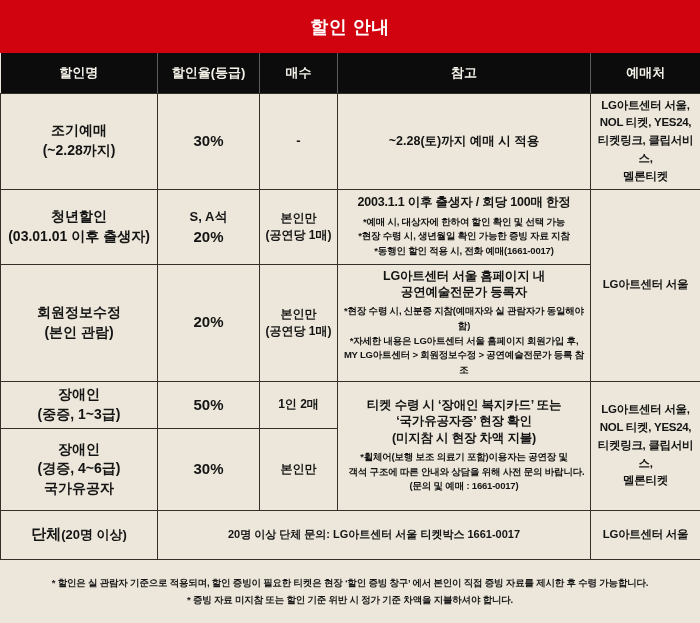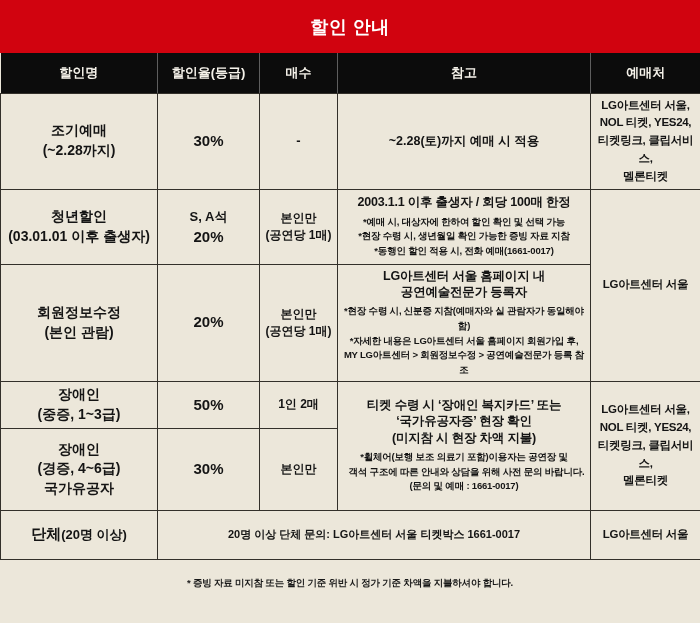--- a/index.html
+++ b/index.html
@@ -220,15 +220,16 @@
       <td class="group-name" style="height:49px">
         <span>단체</span><span class="sub">(20명 이상)</span>
       </td>
       <td class="group-note" colspan="3">20명 이상 단체 문의: LG아트센터 서울 티켓박스 1661-0017</td>
       <td class="vendor-cell">LG아트센터 서울</td>
     </tr>
   </tbody>
 </table>
 
 <div class="footnotes">
+  <div class="footnote-line">* 할인은 실 관람자 기준으로 적용되며, 할인 증빙이 필요한 티켓은 현장 ‘할인 증빙 창구’ 에서 본인이 직접 증빙 자료를 제시한 후 수령 가능합니다.</div>
   <div class="footnote-line">* 증빙 자료 미지참 또는 할인 기준 위반 시 정가 기준 차액을 지불하셔야 합니다.</div>
 
 </div>
 
 </body></html>

